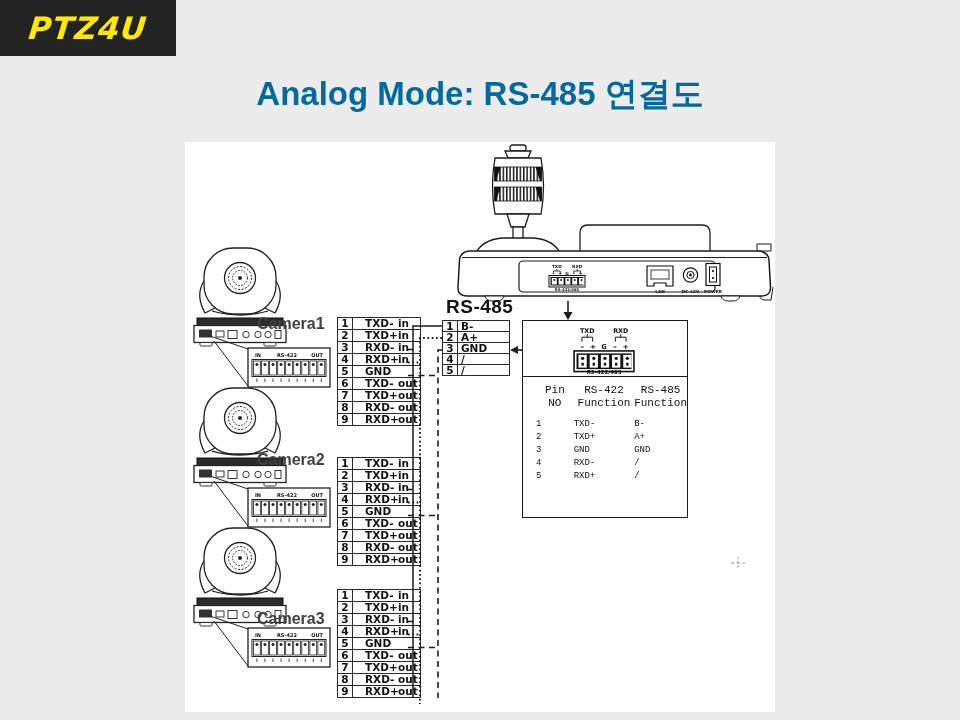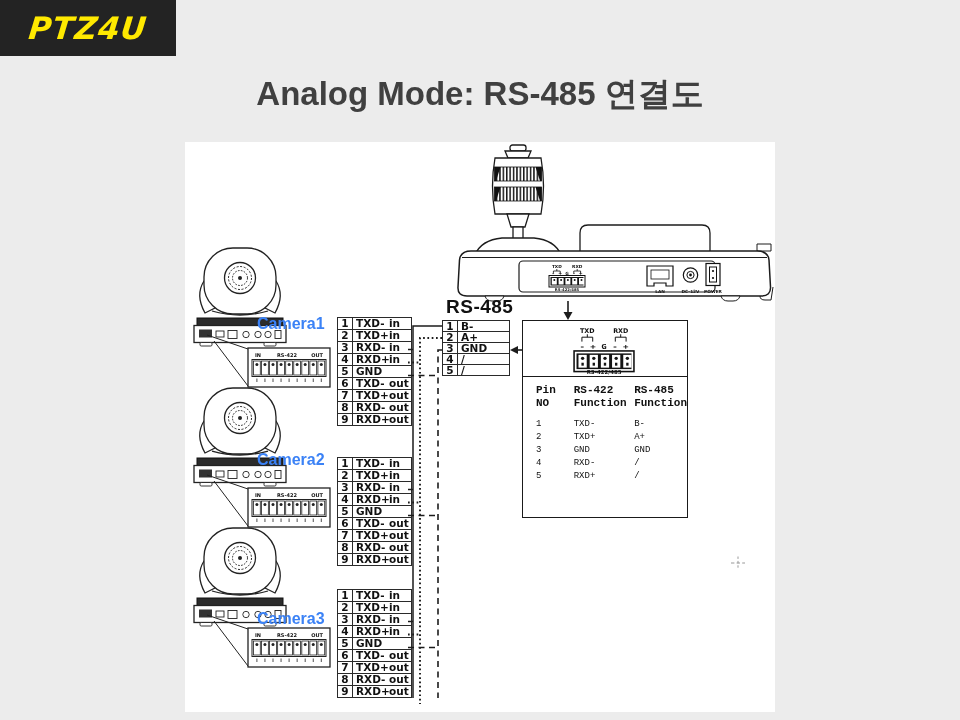--- a/index.html
+++ b/index.html
@@ -4,49 +4,49 @@
 <style>
   * { margin:0; padding:0; box-sizing:border-box; }
   html,body { width:960px; height:720px; }
   body { background:#ececec; font-family:"DejaVu Sans",sans-serif; position:relative; overflow:hidden; }
   .logo { position:absolute; left:0; top:0; width:176px; height:56px; background:#232323;
           display:flex; align-items:center; justify-content:center; }
   .logo span { color:#ffe900; font-size:31px; font-weight:bold; font-style:italic;
                letter-spacing:1px; transform:skewX(-6deg); }
   .title { position:absolute; left:0; right:0; top:72px; text-align:center;
            font-family:"Liberation Sans","DejaVu Sans",sans-serif;
-           font-size:33px; font-weight:bold; color:#404040; }
+           font-size:33px; font-weight:bold; color:#0369a1; }
   .panel { position:absolute; left:185px; top:142px; width:590px; height:570px; background:#ffffff; }
 
   .ctl { position:absolute; left:270px; top:2px; width:320px; height:158px; }
   .camsvg { position:absolute; left:5px; width:145px; height:145px; }
   .cam-label { position:absolute; left:72px; font-family:"Liberation Sans","DejaVu Sans",sans-serif;
-               font-size:16px; font-weight:bold; color:#3b82f6; }
+               font-size:16px; font-weight:bold; color:#404040; }
 
   .rs-heading { position:absolute; left:261px; top:154px; font-family:"Liberation Sans",sans-serif;
                 font-size:19px; font-weight:bold; color:#111; letter-spacing:0.5px; }
 
   .ptable { position:absolute; border-collapse:collapse; background:#fff; }
   .ptable td { border:1px solid #2a2a2a; font-size:10.5px; font-weight:bold; color:#111;
                padding:0 2px; white-space:nowrap; }
   .cam-table td { height:12px; line-height:11px; }
   .cam-table td.num { width:15px; text-align:center; padding:0; }
-  .cam-table td.lbl { width:56px; padding-left:3px; }
+  .cam-table td.lbl { width:56px; padding-left:12px; }
   .cam-table .sig { display:inline-block; width:33px; }
   .rs-table td { height:11px; line-height:10px; }
   .rs-table td.num { width:15px; text-align:center; padding:0; }
   .rs-table td.lbl { width:52px; padding-left:3px; }
 
   .detail-box { position:absolute; left:337px; top:178px; width:166px; height:198px;
                 border:1.5px solid #1a1a1a; background:#fff; }
   .detail-top { height:55.5px; border-bottom:1.5px solid #1a1a1a; position:relative; }
   .mini { position:absolute; left:0; top:0; width:163px; height:54px; }
   .fn-table { border-collapse:collapse; margin:7px 0 0 13px;
               font-family:"Liberation Mono","DejaVu Sans Mono",monospace; color:#111; }
-  .fn-table th { font-size:11px; font-weight:bold; text-align:left; vertical-align:top;
+  .fn-table th { font-size:11px; font-weight:normal; text-align:center; vertical-align:top;
                  white-space:pre-line; line-height:13px; padding:0 0 8px 0;margin-top:36px; }
   .fn-table th.c1 { width:46px; } .fn-table th.c2 { width:64px; } .fn-table th.c3 { width:46px; }
   .fn-table td { font-size:9px; height:13px; line-height:13px; text-align:left; }
 
   .overlay { position:absolute; left:0; top:0; width:590px; height:570px; pointer-events:none; }
 
   text { fill:#111; }
   .t4b { font-family:"DejaVu Sans",sans-serif; font-size:4.3px; font-weight:bold; text-anchor:middle; }
   .t4m { font-family:"DejaVu Sans Mono",monospace; font-size:4.3px; font-weight:bold; text-anchor:middle; }
   .t36 { font-family:"DejaVu Sans",sans-serif; font-size:3.8px; font-weight:bold; text-anchor:middle; }

